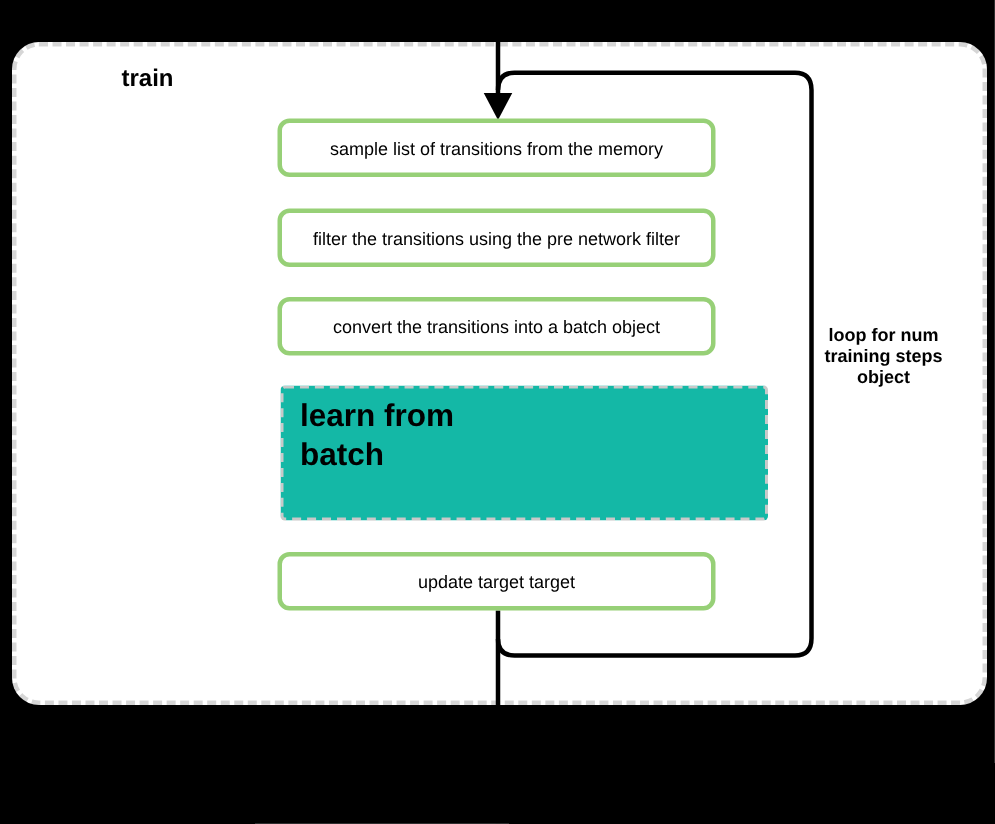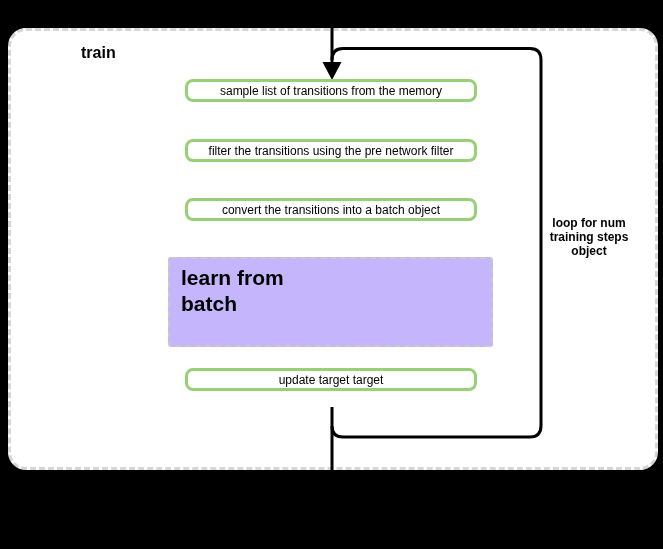--- a/index.html
+++ b/index.html
@@ -40,44 +40,44 @@
     left: 0;
     top: 0;
     width: 663px;
     height: 549px;
     pointer-events: none;
   }
   .step-box {
     position: absolute;
     left: 185px;
     width: 292px;
-    height: 23px;
+    height: 39px;
     box-sizing: border-box;
     background: #ffffff;
     border: 3px solid #97d077;
     border-radius: 8px;
     display: flex;
     align-items: center;
     justify-content: center;
     font-size: 12px;
     color: #000;
     text-align: center;
   }
   .step-1 { top: 79px; }
   .step-2 { top: 139px; }
   .step-3 { top: 198px; }
   .step-4 { top: 368px; }
   .subprocess-box {
     position: absolute;
-    left: 168px;
+    left: 187px;
     top: 257px;
     width: 325px;
     height: 90px;
     box-sizing: border-box;
-    background: #c4b5fd;
+    background: #14b8a6;
     border: 2px dashed #c9c9c9;
     border-radius: 3px;
     padding: 6px 0 0 11px;
   }
   .subprocess-label {
     font-size: 21px;
     font-weight: bold;
     line-height: 26px;
     color: #000;
     white-space: pre-line;

